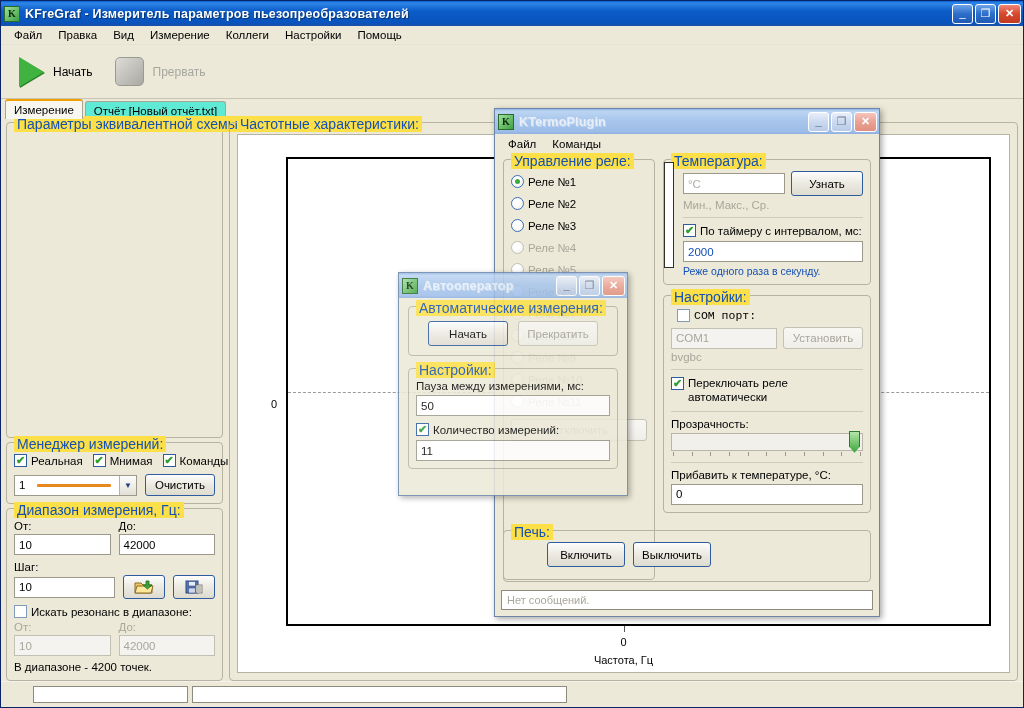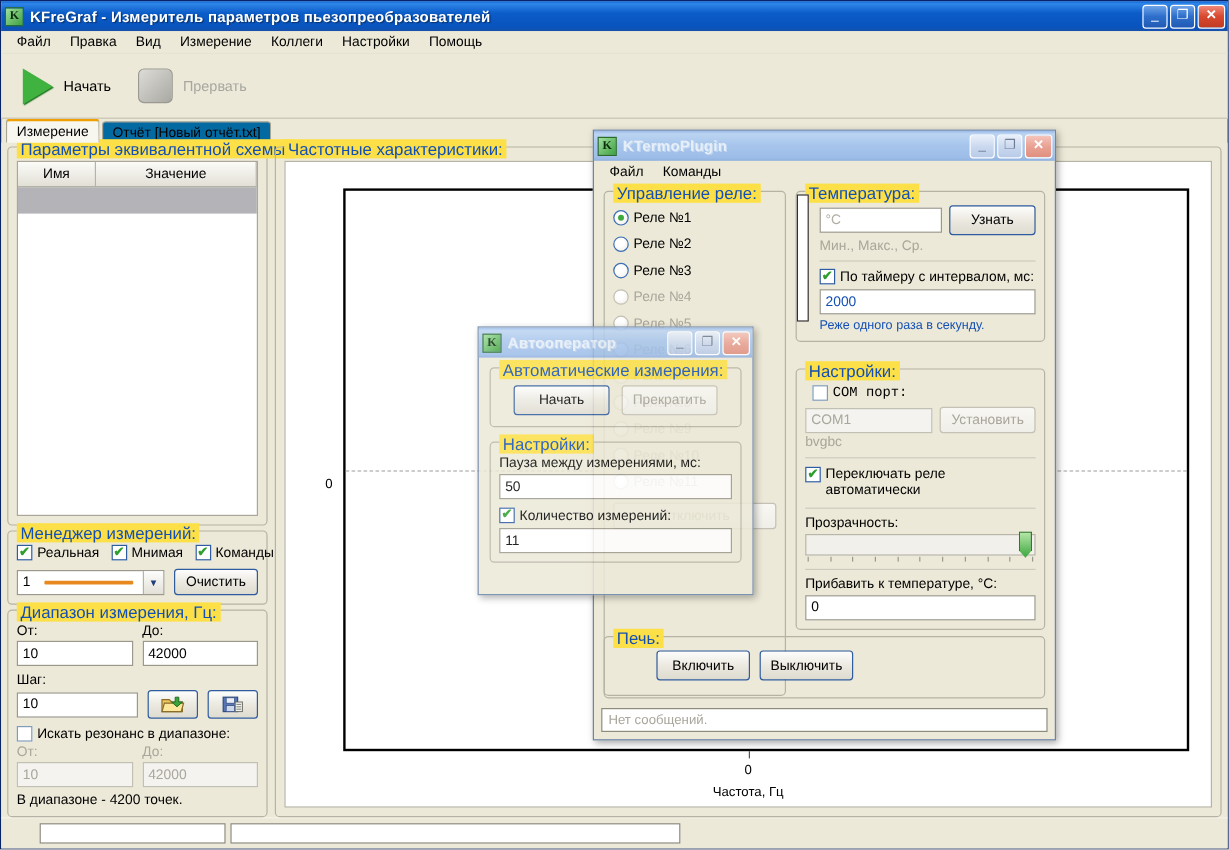--- a/index.html
+++ b/index.html
@@ -49,21 +49,21 @@
   .tbtn { display:flex; align-items:center; gap:9px; padding:3px 8px; }
   .play-ico { width:0;height:0;border-left:25px solid #3fb23f;border-top:15px solid transparent;
               border-bottom:15px solid transparent; filter:drop-shadow(1px 1px 0 #2a7f2a); }
   .stop-ico { width:29px;height:29px;border-radius:5px;border:1px solid #9a9a92;
               background:linear-gradient(135deg,#dddcd6,#a9a8a2); }
   .tbtn-lbl { font-size:12px; }
   .tbtn.disabled .tbtn-lbl { color:#a7a7a0; }
 
   
   .tabstrip { height:20px; flex:0 0 20px; position:relative; padding-left:4px; display:flex; align-items:flex-end; }
-  .tab { height:18px; padding:1px 8px 0; font-size:11.5px; background:#0369a1;
+  .tab { height:18px; padding:1px 8px 0; font-size:11.5px; background:#5eead4;
          border:1px solid #a8a496; border-bottom:none; border-radius:3px 3px 0 0; margin-right:2px;
          display:flex; align-items:center; }
   .tab.active { background:#f7f6ef; border-top:2px solid #f0a000; height:20px; padding-top:0;
                 position:relative; z-index:3; }
 
   
   .content { flex:1; display:flex; padding:3px 5px 0 5px; gap:6px; min-height:0; background:#ece9d8;}
   .leftcol { width:217px; flex:0 0 217px; display:flex; flex-direction:column; gap:4px; }
 
   
@@ -207,27 +207,20 @@
     <div class="tab active">Измерение</div>
     <div class="tab">Отчёт [Новый отчёт.txt]</div>
   </div>
 
   <div class="content">
 
     <div class="leftcol">
 
       <div class="gb" style="flex:1; min-height:0; display:flex; flex-direction:column;">
         <span class="gb-title">Параметры эквивалентной схемы:</span>
-        <div class="tbl">
-          <div class="tbl-head">
-            <div class="th c1">Имя</div>
-            <div class="th c2">Значение</div>
-          </div>
-          <div class="tbl-row-sel"></div>
-        </div>
       </div>
 
       <div class="gb">
         <span class="gb-title">Менеджер измерений:</span>
         <div class="row" style="gap:10px; margin-bottom:7px;">
           <label class="chk-lbl">
             <span class="cb checked"></span>
             <span>Реальная</span>
           </label>
           <label class="chk-lbl">
@@ -394,21 +387,21 @@
               </label>
             <label class="chk-lbl">
               <span class="rb dis"></span>
               <span class="lbl dis">Реле №11</span>
               </label>
             <div class="btn dis" style="margin-top:2px;">Отключить</div>
           </div>
         </div>
       </div>
 
-      <div style="flex:1; min-width:0; display:flex; flex-direction:column; gap:22px;">
+      <div style="flex:1; min-width:0; display:flex; flex-direction:column; gap:10px;">
 
         <div class="gb" style="position:relative;">
           <span class="gb-title">Температура:</span>
           <div class="thermo-bar"></div>
           <div style="margin-left:12px;">
             <div class="row" style="align-items:center; gap:6px;">
               <div class="inp ph" style="flex:1;">°C</div>
               <div class="btn" style="width:72px; height:25px;">Узнать</div>
             </div>
             <div class="lbl dis" style="margin-top:3px;">Мин., Макс., Ср.</div>

